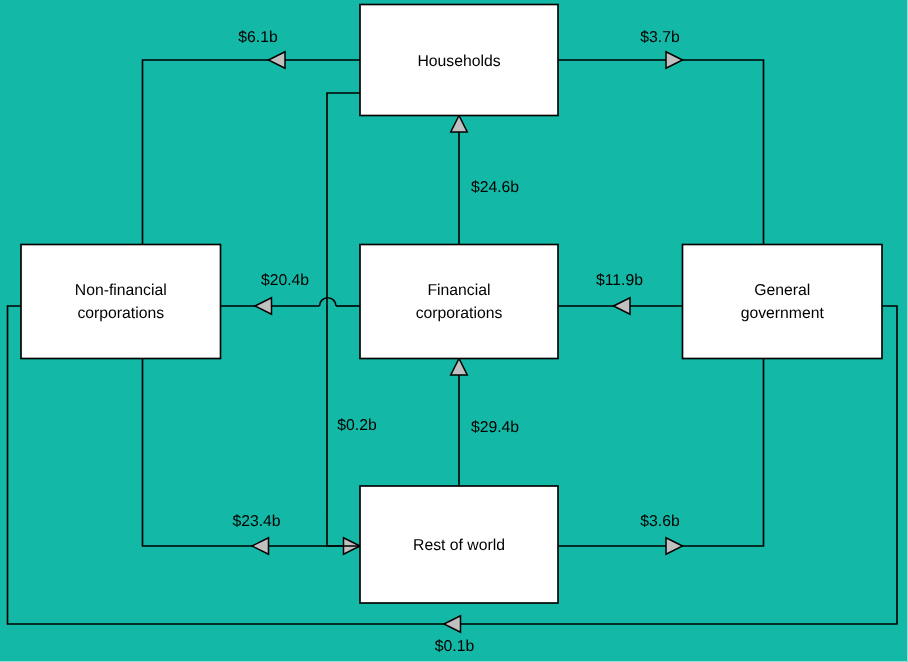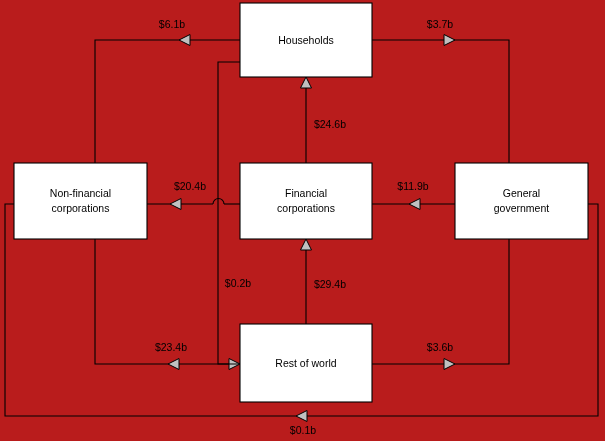--- a/index.html
+++ b/index.html
@@ -7,21 +7,21 @@
     padding: 0;
     background: #ffffff;
   }
   body {
     font-family: "Liberation Sans", sans-serif;
   }
   #diagram-root {
     position: relative;
     width: 605px;
     height: 441px;
-    background: #b91c1c;
+    background: #14b8a6;
     overflow: hidden;
   }
   svg#flow-svg {
     position: absolute;
     left: 0;
     top: 0;
     width: 605px;
     height: 441px;
   }
   .node-rect {

